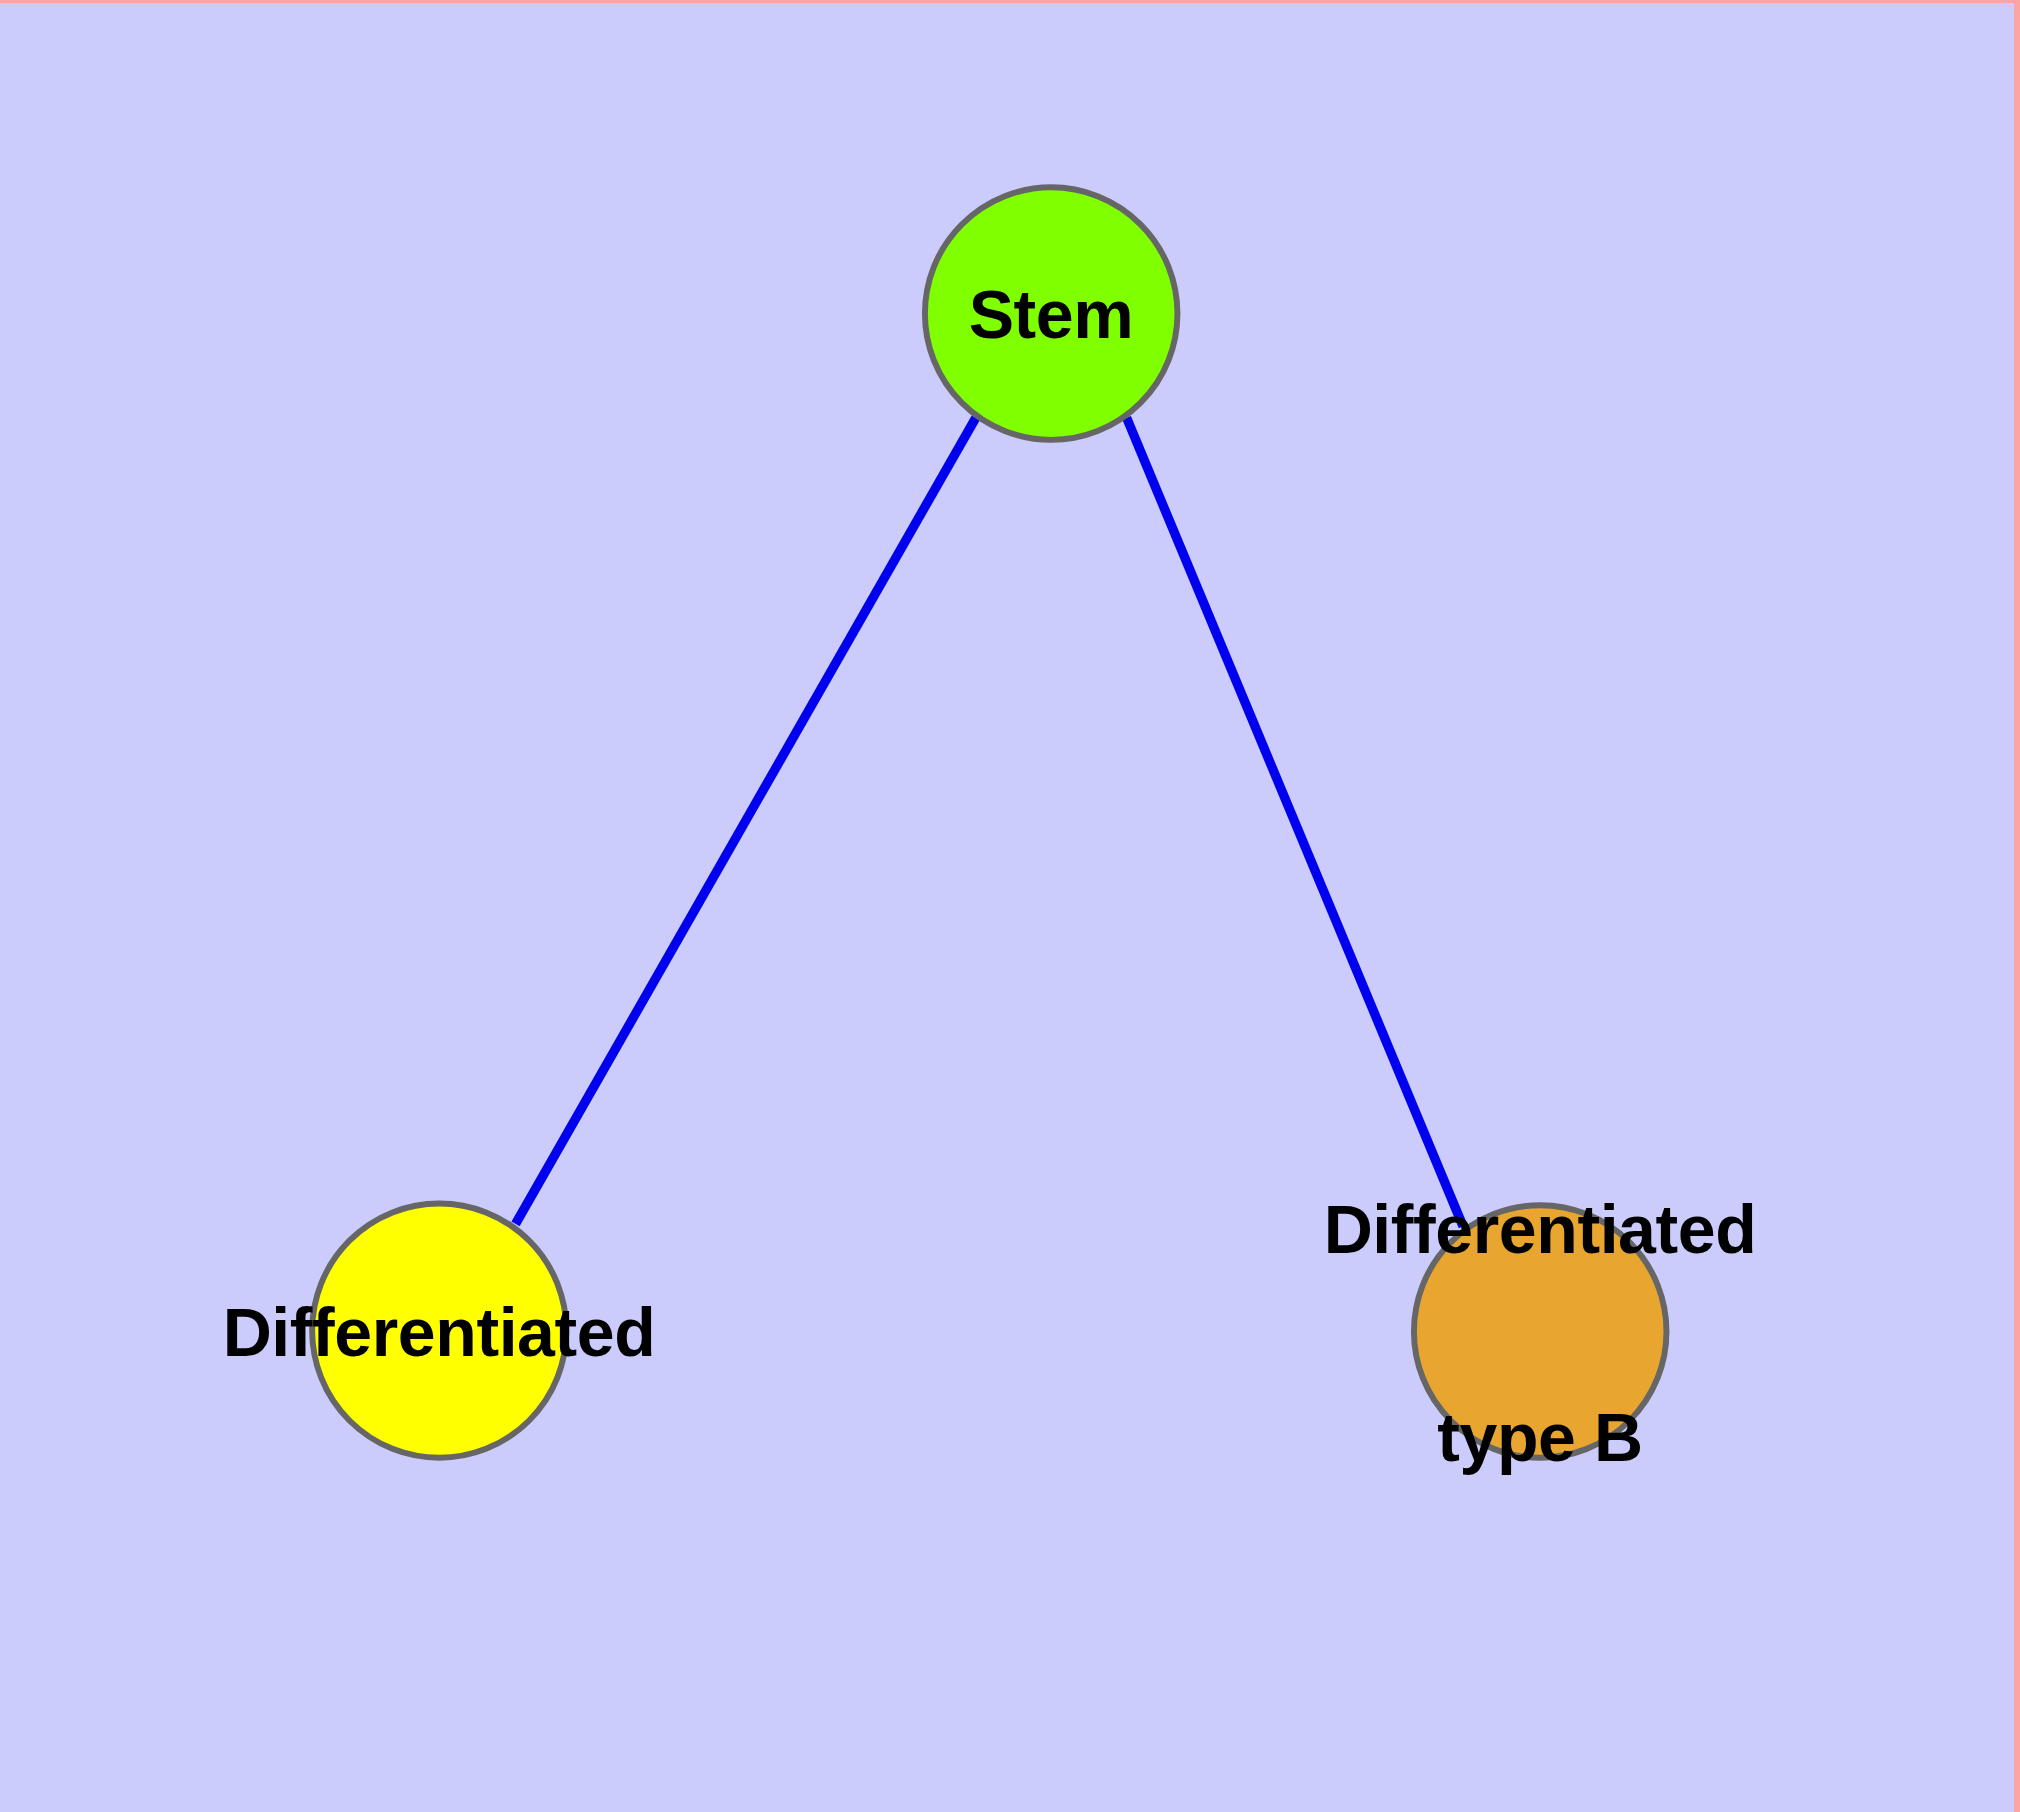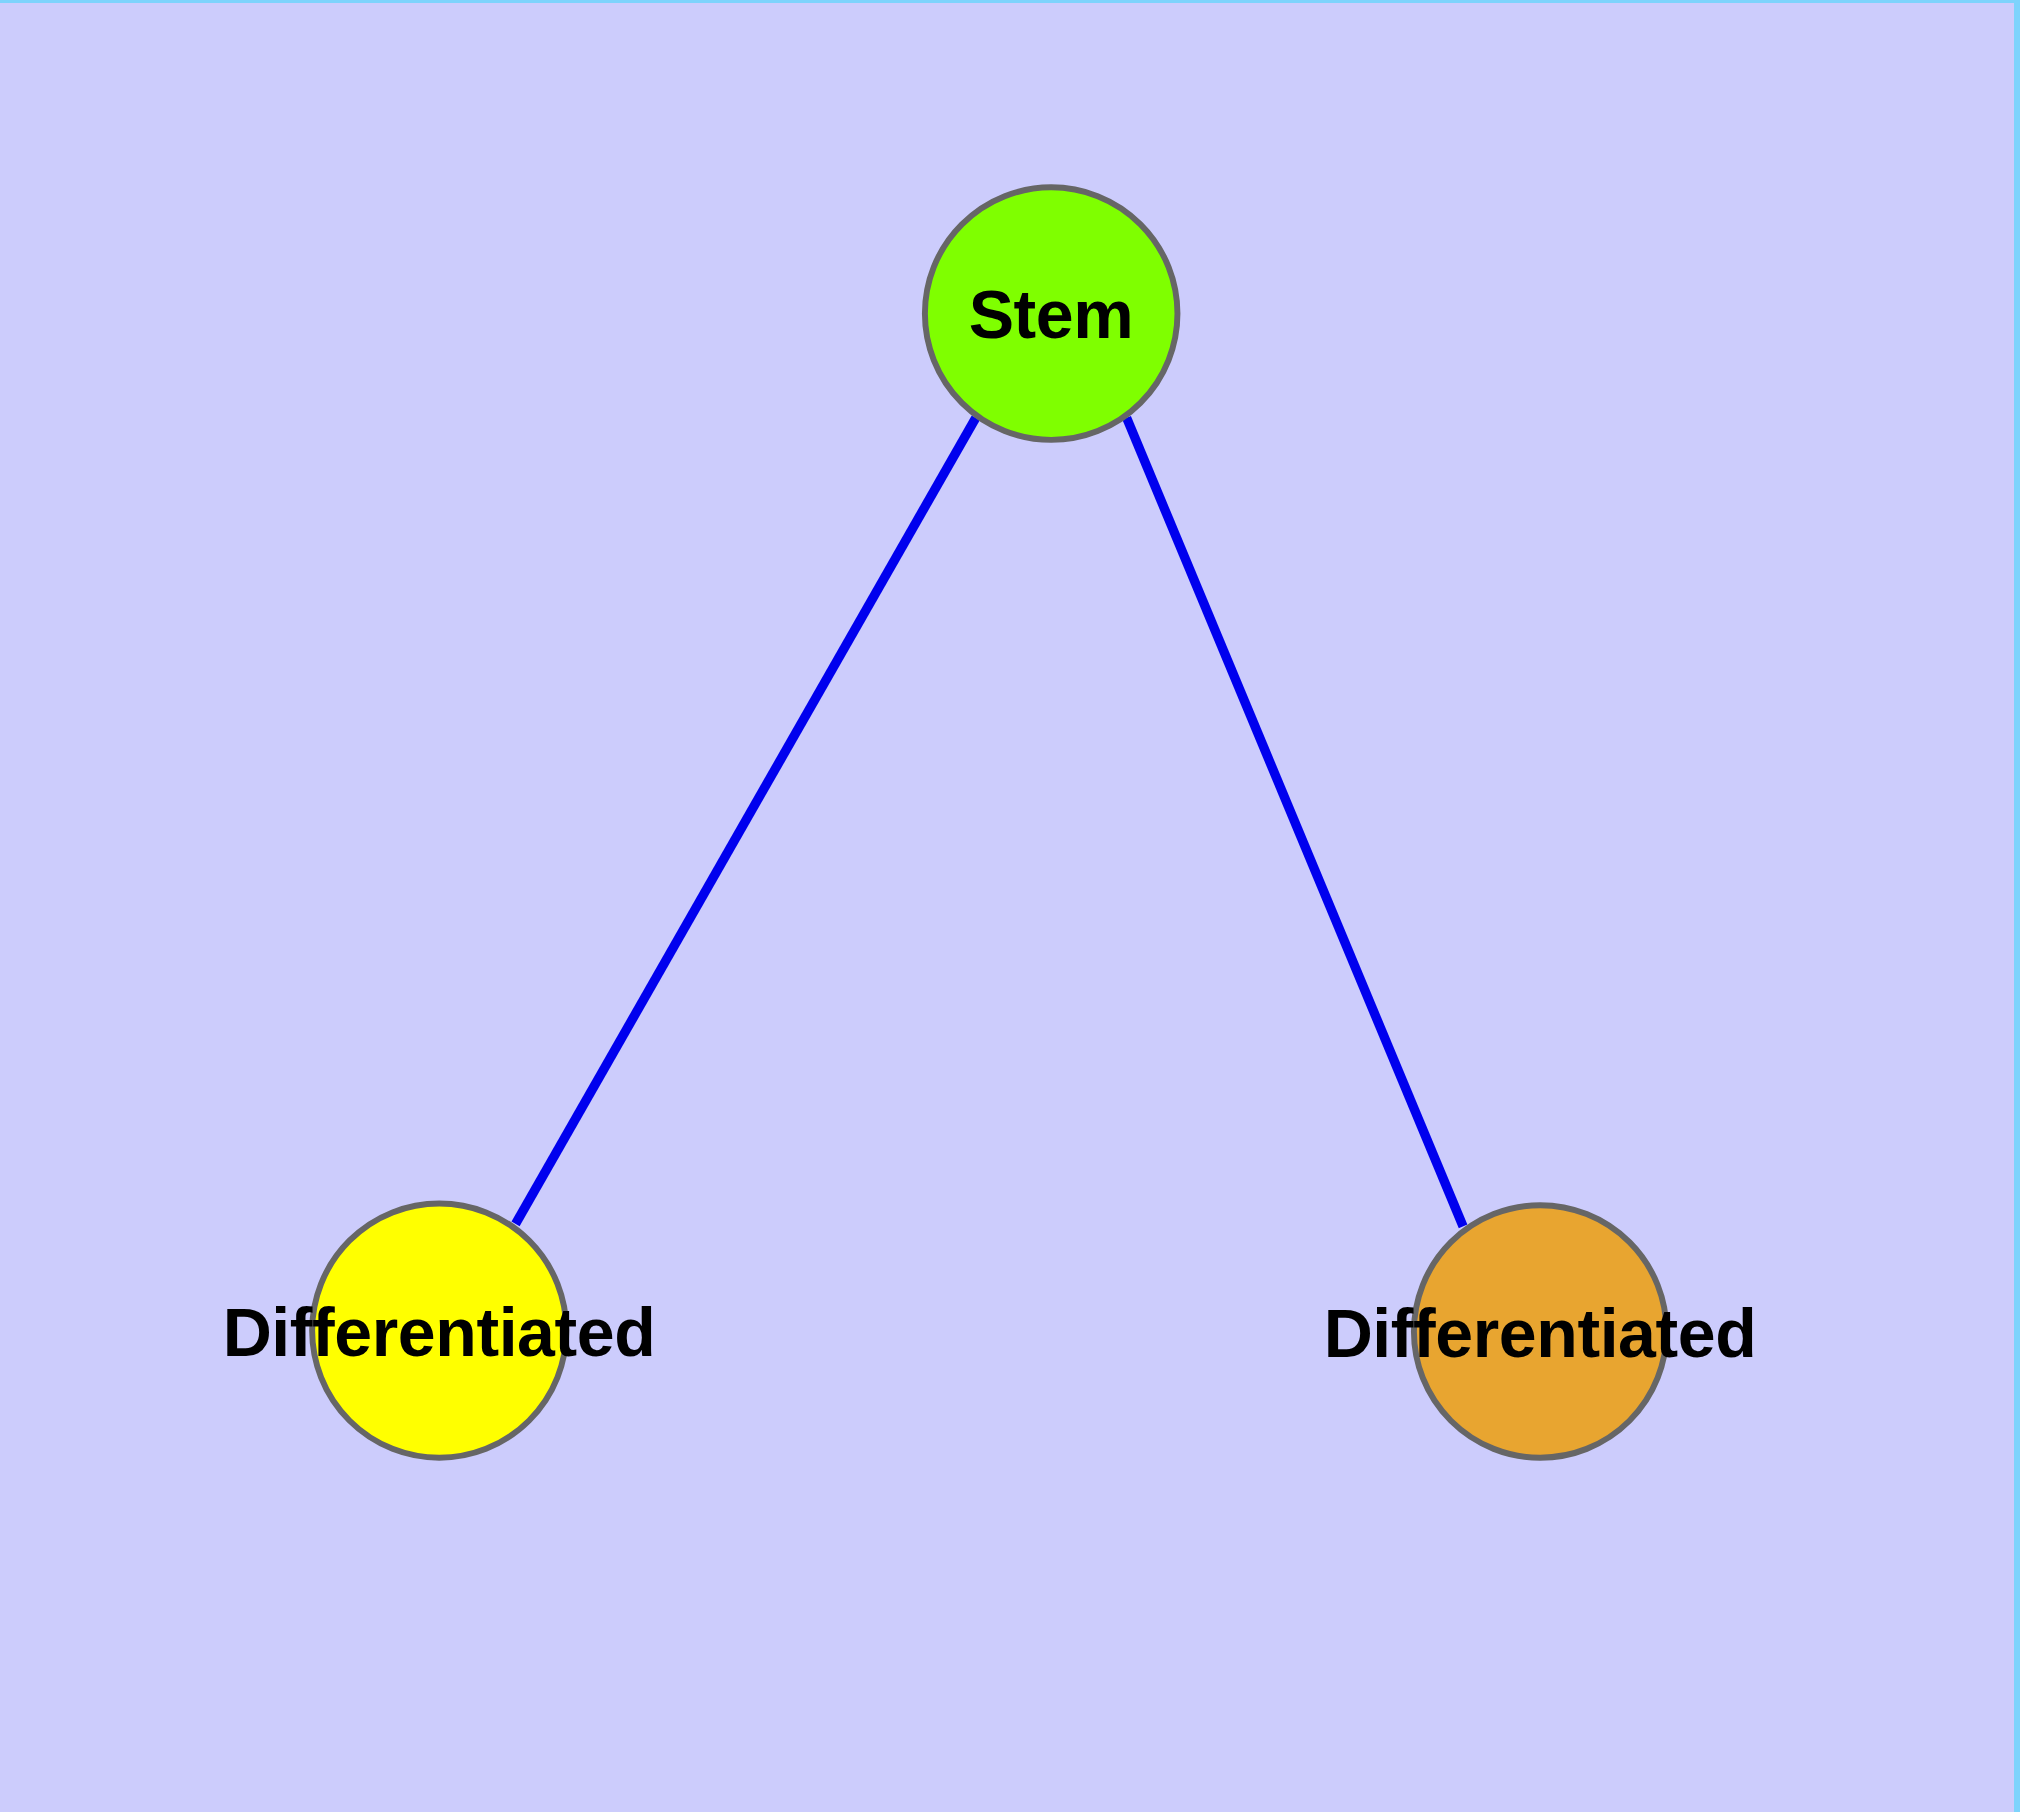--- a/index.html
+++ b/index.html
@@ -5,21 +5,21 @@
   html, body {
     margin: 0;
     padding: 0;
     background: #ffffff;
   }
   #canvas {
     position: relative;
     width: 2021px;
     height: 1812px;
     overflow: hidden;
-    background: #7dd3fc;
+    background: #fca5a5;
     font-family: "Liberation Sans", sans-serif;
   }
   #plot-area {
     position: absolute;
     left: 0px;
     top: 3.4px;
     width: 2014px;
     height: 1809px;
     background: #ccccfc;
   }
@@ -62,15 +62,16 @@
   </svg>
 
   <div class="node-label" style="left:1051px; top:315px; font-size:68px;">Stem</div>
 
   <div class="node-label" style="left:439px; top:1332px; font-size:68px;">
     <div>Differentiated</div>
   </div>
 
   <div class="node-label" style="left:1540px; top:1333px; font-size:68px;">
     <div>Differentiated</div>
+    <div>type B</div>
   </div>
 </div>
 
 
 </body></html>

